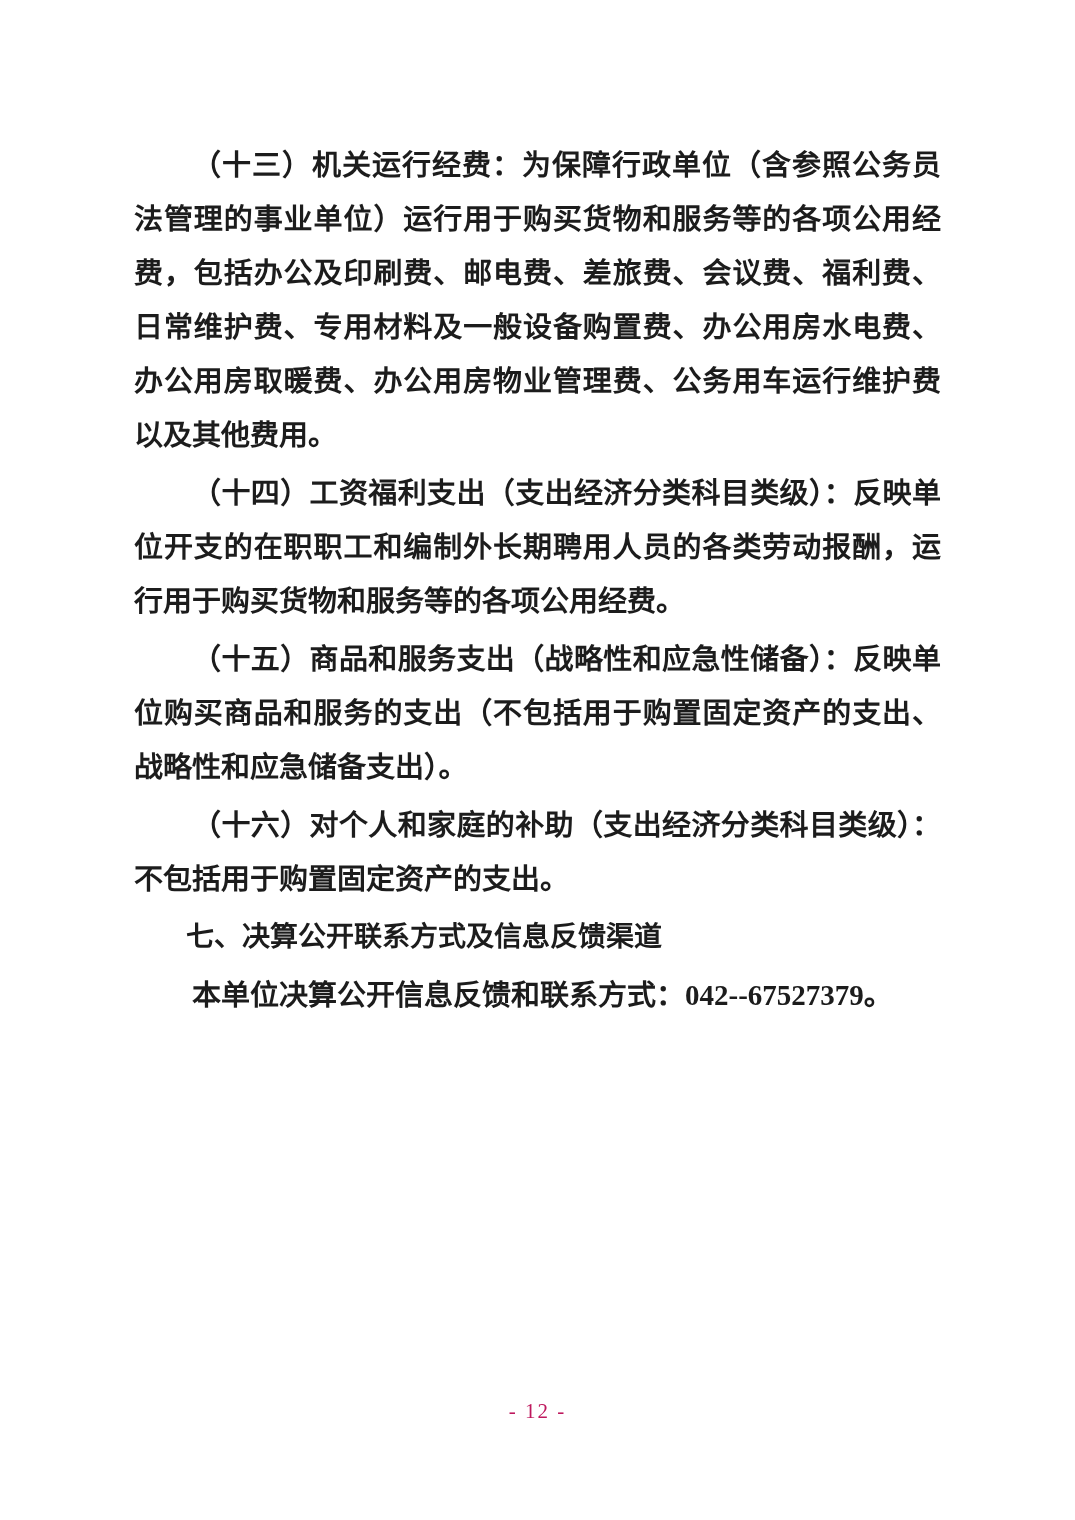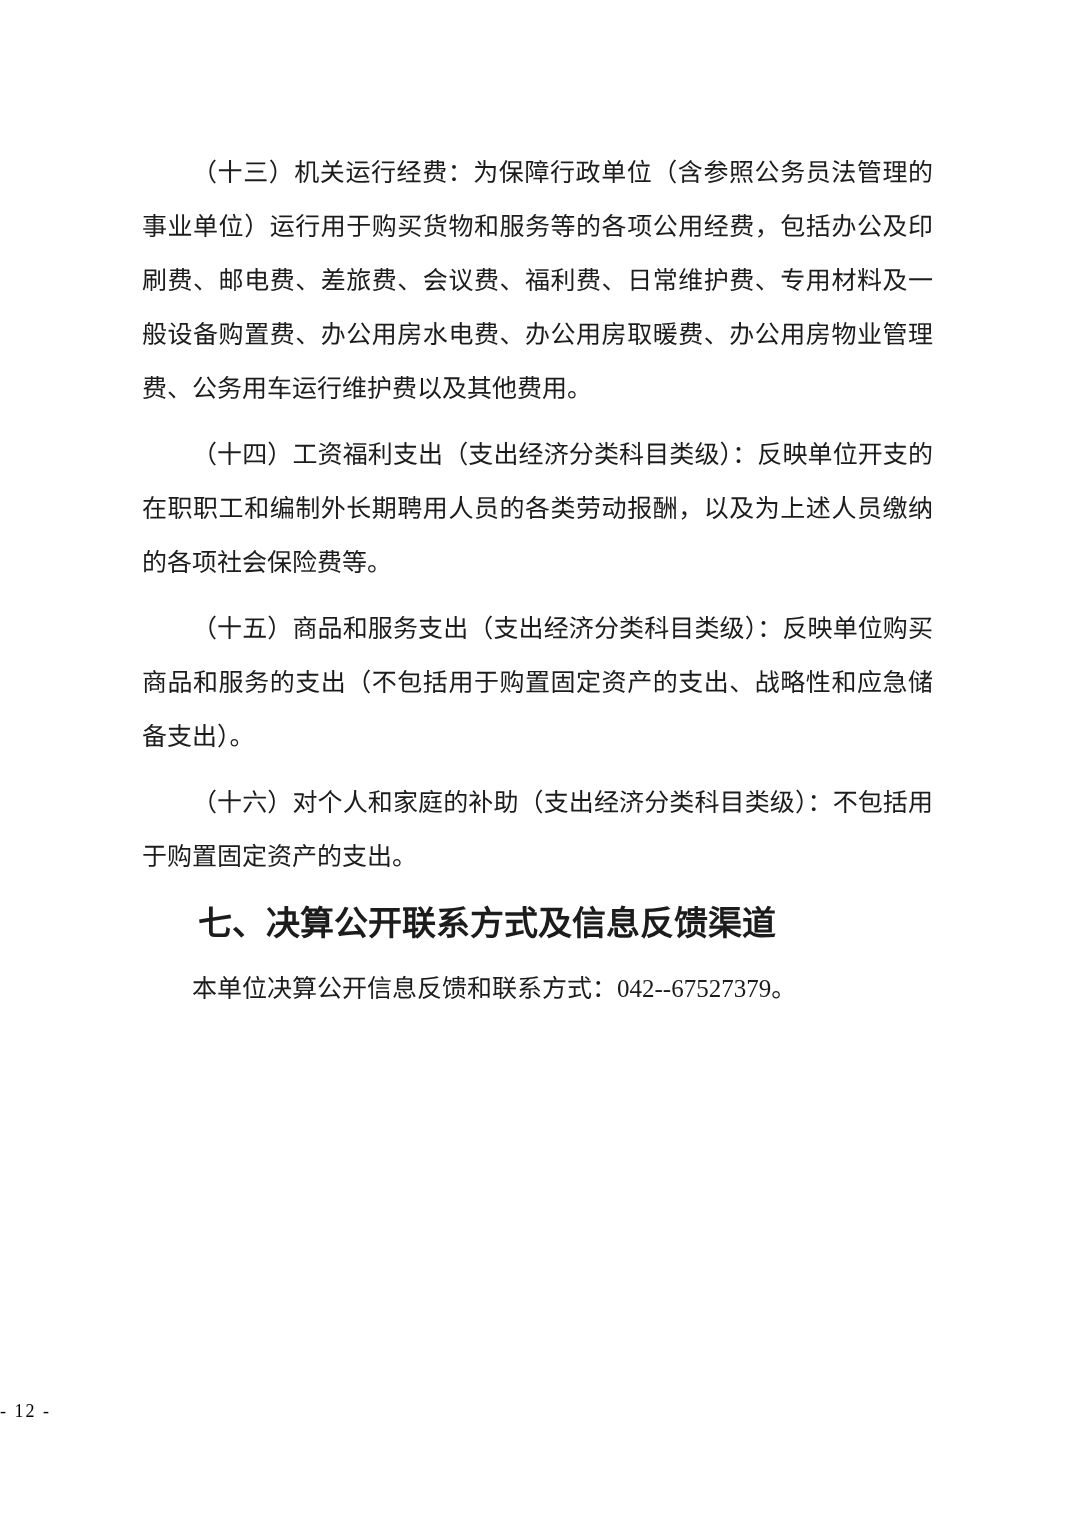--- a/index.html
+++ b/index.html
@@ -16,56 +16,57 @@
     font-family: "Liberation Serif", "DejaVu Serif", serif;
     color: #1c1c1c;
   }
   .content {
     position: absolute;
     left: 130px;
     top: 134px;
     width: 815px;
   }
   .para {
-    margin: 12px;
+    margin: 4px;
     text-indent: 2em;
-    font-size: 25px;
+    font-size: 29px;
     line-height: 54px;
     text-align: justify;
     text-justify: inter-ideograph;
     word-break: break-all;
-    font-weight: 400;
+    font-weight: 700;
   }
   .section-heading {
     margin: 0;
     text-indent: 2em;
-    font-size: 34px;
+    font-size: 28px;
     line-height: 54px;
     font-family: "Liberation Sans", "DejaVu Sans", sans-serif;
     font-weight: 700;
     text-align: left;
   }
   .footer {
     position: absolute;
     top: 1396px;
     left: 0;
     width: 100%;
-    font-size: 18px;
+    text-align: center;
+    font-size: 21px;
     line-height: 30px;
     letter-spacing: 2px;
-    color: #000000;
+    color: #be185d;
   }
 </style>
 </head>
 <body>
 
 <div class="page">
   <div class="content">
     <p class="para">（十三）机关运行经费：为保障行政单位（含参照公务员法管理的事业单位）运行用于购买货物和服务等的各项公用经费，包括办公及印刷费、邮电费、差旅费、会议费、福利费、日常维护费、专用材料及一般设备购置费、办公用房水电费、办公用房取暖费、办公用房物业管理费、公务用车运行维护费以及其他费用。</p>
-    <p class="para">（十四）工资福利支出（支出经济分类科目类级）：反映单位开支的在职职工和编制外长期聘用人员的各类劳动报酬，以及为上述人员缴纳的各项社会保险费等。</p>
-    <p class="para">（十五）商品和服务支出（支出经济分类科目类级）：反映单位购买商品和服务的支出（不包括用于购置固定资产的支出、战略性和应急储备支出）。</p>
+    <p class="para">（十四）工资福利支出（支出经济分类科目类级）：反映单位开支的在职职工和编制外长期聘用人员的各类劳动报酬，运行用于购买货物和服务等的各项公用经费。</p>
+    <p class="para">（十五）商品和服务支出（战略性和应急性储备）：反映单位购买商品和服务的支出（不包括用于购置固定资产的支出、战略性和应急储备支出）。</p>
     <p class="para">（十六）对个人和家庭的补助（支出经济分类科目类级）：不包括用于购置固定资产的支出。</p>
     <h2 class="section-heading">七、决算公开联系方式及信息反馈渠道</h2>
     <p class="para">本单位决算公开信息反馈和联系方式：042--67527379。</p>
   </div>
 
   <div class="footer">- 12 -</div>
 </div>
 
 </body></html>

